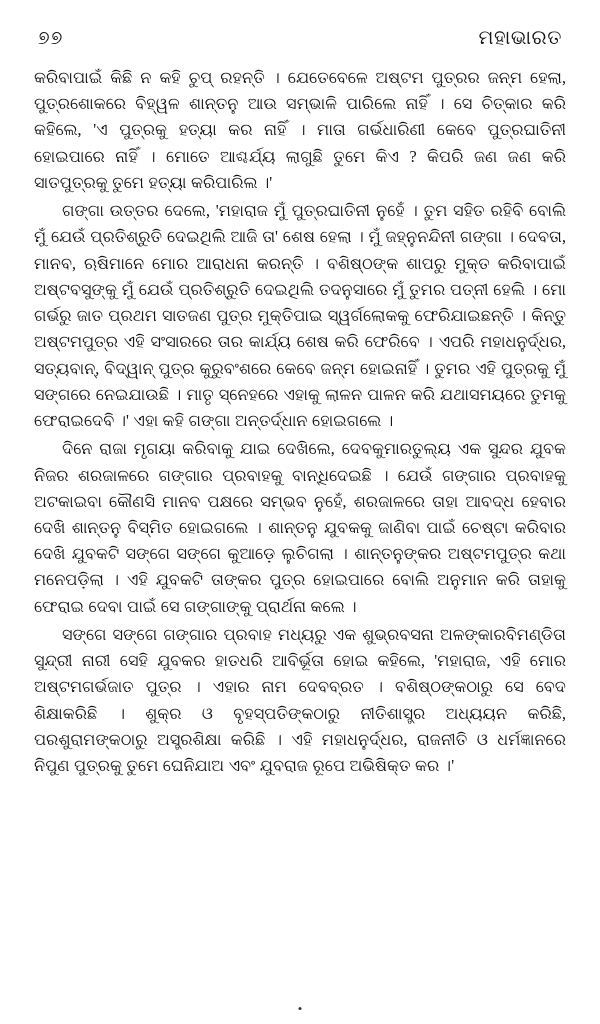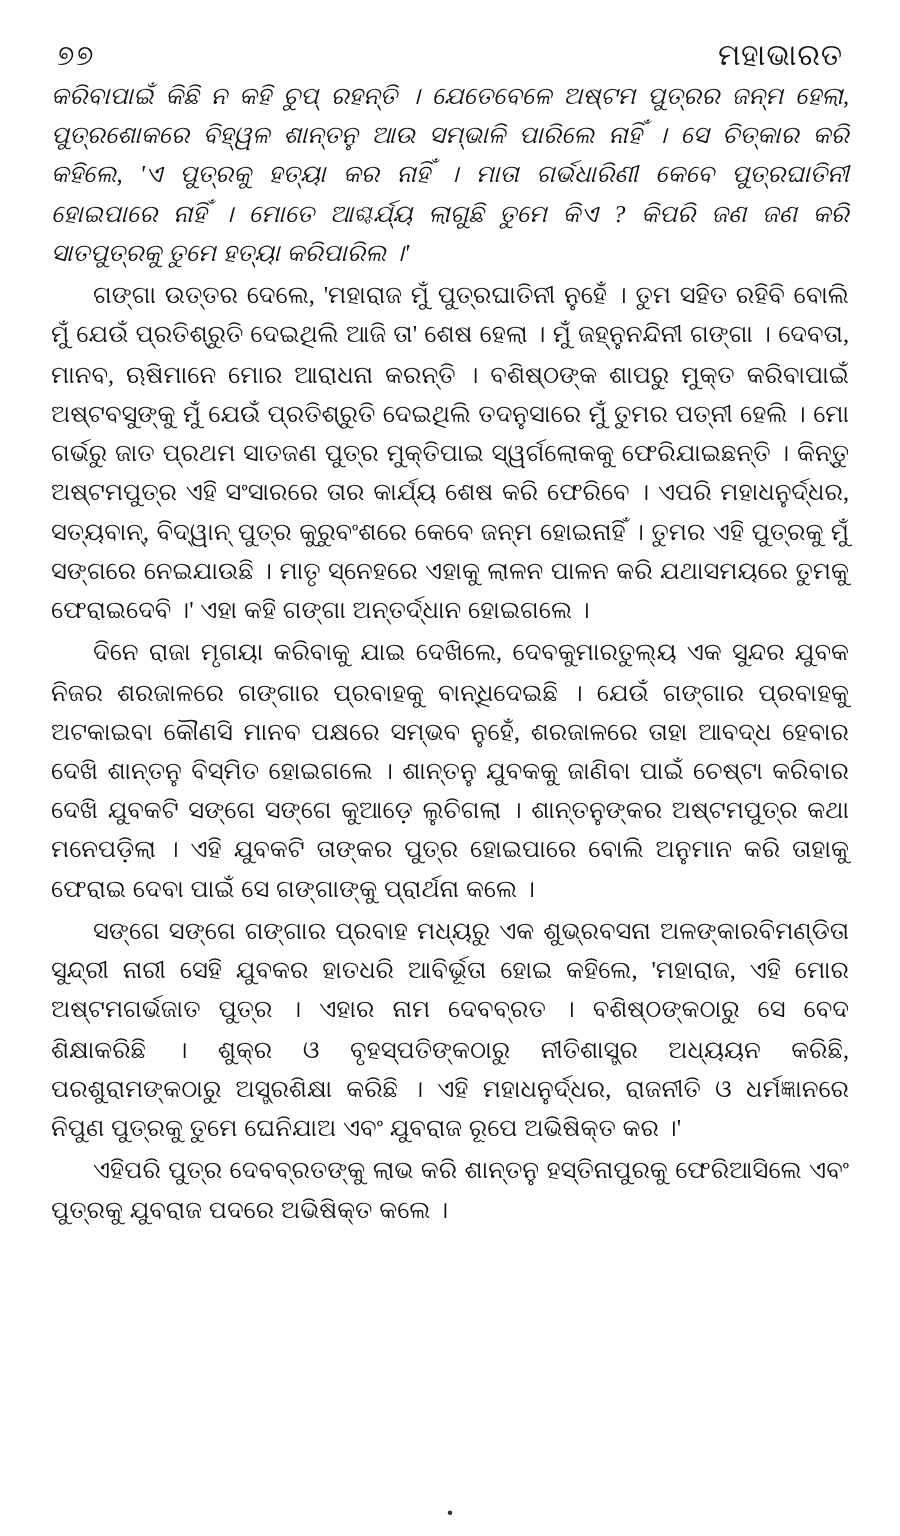--- a/index.html
+++ b/index.html
@@ -19,21 +19,21 @@
     width: 600px;
     height: 1024px;
     box-sizing: border-box;
     padding: 26px 34px 20px 34px;
     background: #ffffff;
   }
   .header {
     display: flex;
     align-items: flex-end;
     justify-content: space-between;
-    margin-bottom: 2px;
+    margin-bottom: 16px;
     padding: 0 4px;
   }
   .page-number {
     font-size: 19px;
     letter-spacing: 1px;
     color: #141414;
   }
   .book-title {
     font-size: 20px;
     color: #141414;
@@ -46,21 +46,20 @@
     text-justify: inter-word;
     color: #121212;
     word-spacing: 0.5px;
   }
   .para {
     margin: 0 0 2px 0;
     text-indent: 28px;
   }
   .para.first {
     text-indent: 0;
-    font-style: italic;
   }
   .footer-dot {
     position: absolute;
     left: 50%;
     bottom: 14px;
     transform: translateX(-50%);
     width: 3px;
     height: 3px;
     background: #333;
     border-radius: 50%;
@@ -74,18 +73,17 @@
   <div class="header">
     <div class="page-number">୭୭</div>
     <div class="book-title">ମହାଭାରତ</div>
   </div>
 
   <div class="body-text">
     <p class="para first">କରିବାପାଇଁ କିଛି ନ କହି ଚୁପ୍ ରହନ୍ତି । ଯେତେବେଳେ ଅଷ୍ଟମ ପୁତ୍ରର ଜନ୍ମ ହେଲା, ପୁତ୍ରଶୋକରେ ବିହ୍ୱଳ ଶାନ୍ତନୁ ଆଉ ସମ୍ଭାଳି ପାରିଲେ ନାହିଁ । ସେ ଚିତ୍କାର କରି କହିଲେ, 'ଏ ପୁତ୍ରକୁ ହତ୍ୟା କର ନାହିଁ । ମାତା ଗର୍ଭଧାରିଣୀ କେବେ ପୁତ୍ରଘାତିନୀ ହୋଇପାରେ ନାହିଁ । ମୋତେ ଆଶ୍ଚର୍ଯ୍ୟ ଲାଗୁଛି ତୁମେ କିଏ ? କିପରି ଜଣ ଜଣ କରି ସାତପୁତ୍ରକୁ ତୁମେ ହତ୍ୟା କରିପାରିଲ ।'</p>
     <p class="para">ଗଙ୍ଗା ଉତ୍ତର ଦେଲେ, 'ମହାରାଜ ମୁଁ ପୁତ୍ରଘାତିନୀ ନୁହେଁ । ତୁମ ସହିତ ରହିବି ବୋଲି ମୁଁ ଯେଉଁ ପ୍ରତିଶ୍ରୁତି ଦେଇଥିଲି ଆଜି ତା' ଶେଷ ହେଲା । ମୁଁ ଜହ୍ନୁନନ୍ଦିନୀ ଗଙ୍ଗା । ଦେବତା, ମାନବ, ଋଷିମାନେ ମୋର ଆରାଧନା କରନ୍ତି । ବଶିଷ୍ଠଙ୍କ ଶାପରୁ ମୁକ୍ତ କରିବାପାଇଁ ଅଷ୍ଟବସୁଙ୍କୁ ମୁଁ ଯେଉଁ ପ୍ରତିଶ୍ରୁତି ଦେଇଥିଲି ତଦନୁସାରେ ମୁଁ ତୁମର ପତ୍ନୀ ହେଲି । ମୋ ଗର୍ଭରୁ ଜାତ ପ୍ରଥମ ସାତଜଣ ପୁତ୍ର ମୁକ୍ତିପାଇ ସ୍ୱର୍ଗଲୋକକୁ ଫେରିଯାଇଛନ୍ତି । କିନ୍ତୁ ଅଷ୍ଟମପୁତ୍ର ଏହି ସଂସାରରେ ତାର କାର୍ଯ୍ୟ ଶେଷ କରି ଫେରିବେ । ଏପରି ମହାଧନୁର୍ଦ୍ଧର, ସତ୍ୟବାନ୍, ବିଦ୍ୱାନ୍ ପୁତ୍ର କୁରୁବଂଶରେ କେବେ ଜନ୍ମ ହୋଇନାହିଁ । ତୁମର ଏହି ପୁତ୍ରକୁ ମୁଁ ସଙ୍ଗରେ ନେଇଯାଉଛି । ମାତୃ ସ୍ନେହରେ ଏହାକୁ ଲାଳନ ପାଳନ କରି ଯଥାସମୟରେ ତୁମକୁ ଫେରାଇଦେବି ।' ଏହା କହି ଗଙ୍ଗା ଅନ୍ତର୍ଦ୍ଧାନ ହୋଇଗଲେ ।</p>
     <p class="para">ଦିନେ ରାଜା ମୃଗୟା କରିବାକୁ ଯାଇ ଦେଖିଲେ, ଦେବକୁମାରତୁଲ୍ୟ ଏକ ସୁନ୍ଦର ଯୁବକ ନିଜର ଶରଜାଳରେ ଗଙ୍ଗାର ପ୍ରବାହକୁ ବାନ୍ଧିଦେଇଛି । ଯେଉଁ ଗଙ୍ଗାର ପ୍ରବାହକୁ ଅଟକାଇବା କୌଣସି ମାନବ ପକ୍ଷରେ ସମ୍ଭବ ନୁହେଁ, ଶରଜାଳରେ ତାହା ଆବଦ୍ଧ ହେବାର ଦେଖି ଶାନ୍ତନୁ ବିସ୍ମିତ ହୋଇଗଲେ । ଶାନ୍ତନୁ ଯୁବକକୁ ଜାଣିବା ପାଇଁ ଚେଷ୍ଟା କରିବାର ଦେଖି ଯୁବକଟି ସଙ୍ଗେ ସଙ୍ଗେ କୁଆଡ଼େ ଲୁଚିଗଲା । ଶାନ୍ତନୁଙ୍କର ଅଷ୍ଟମପୁତ୍ର କଥା ମନେପଡ଼ିଲା । ଏହି ଯୁବକଟି ତାଙ୍କର ପୁତ୍ର ହୋଇପାରେ ବୋଲି ଅନୁମାନ କରି ତାହାକୁ ଫେରାଇ ଦେବା ପାଇଁ ସେ ଗଙ୍ଗାଙ୍କୁ ପ୍ରାର୍ଥନା କଲେ ।</p>
     <p class="para">ସଙ୍ଗେ ସଙ୍ଗେ ଗଙ୍ଗାର ପ୍ରବାହ ମଧ୍ୟରୁ ଏକ ଶୁଭ୍ରବସନା ଅଳଙ୍କାରବିମଣ୍ଡିତା ସୁନ୍ଦ୍ରୀ ନାରୀ ସେହି ଯୁବକର ହାତଧରି ଆବିର୍ଭୂତା ହୋଇ କହିଲେ, 'ମହାରାଜ, ଏହି ମୋର ଅଷ୍ଟମଗର୍ଭଜାତ ପୁତ୍ର । ଏହାର ନାମ ଦେବବ୍ରତ । ବଶିଷ୍ଠଙ୍କଠାରୁ ସେ ବେଦ ଶିକ୍ଷାକରିଛି । ଶୁକ୍ର ଓ ବୃହସ୍ପତିଙ୍କଠାରୁ ନୀତିଶାସ୍ତ୍ର ଅଧ୍ୟୟନ କରିଛି, ପରଶୁରାମଙ୍କଠାରୁ ଅସ୍ତ୍ରଶିକ୍ଷା କରିଛି । ଏହି ମହାଧନୁର୍ଦ୍ଧର, ରାଜନୀତି ଓ ଧର୍ମଜ୍ଞାନରେ ନିପୁଣ ପୁତ୍ରକୁ ତୁମେ ଘେନିଯାଅ ଏବଂ ଯୁବରାଜ ରୂପେ ଅଭିଷିକ୍ତ କର ।'</p>
-    <p class="para">ଏହିପରି ପୁତ୍ର ଦେବବ୍ରତଙ୍କୁ ଲାଭ କରି ଶାନ୍ତନୁ ହସ୍ତିନାପୁରକୁ ଫେରିଆସିଲେ ଏବଂ ପୁତ୍ରକୁ ଯୁବରାଜ ପଦରେ ଅଭିଷିକ୍ତ କଲେ ।</p>
   </div>
 
   <div class="footer-dot"></div>
 
 </div>
 
 </body></html>

